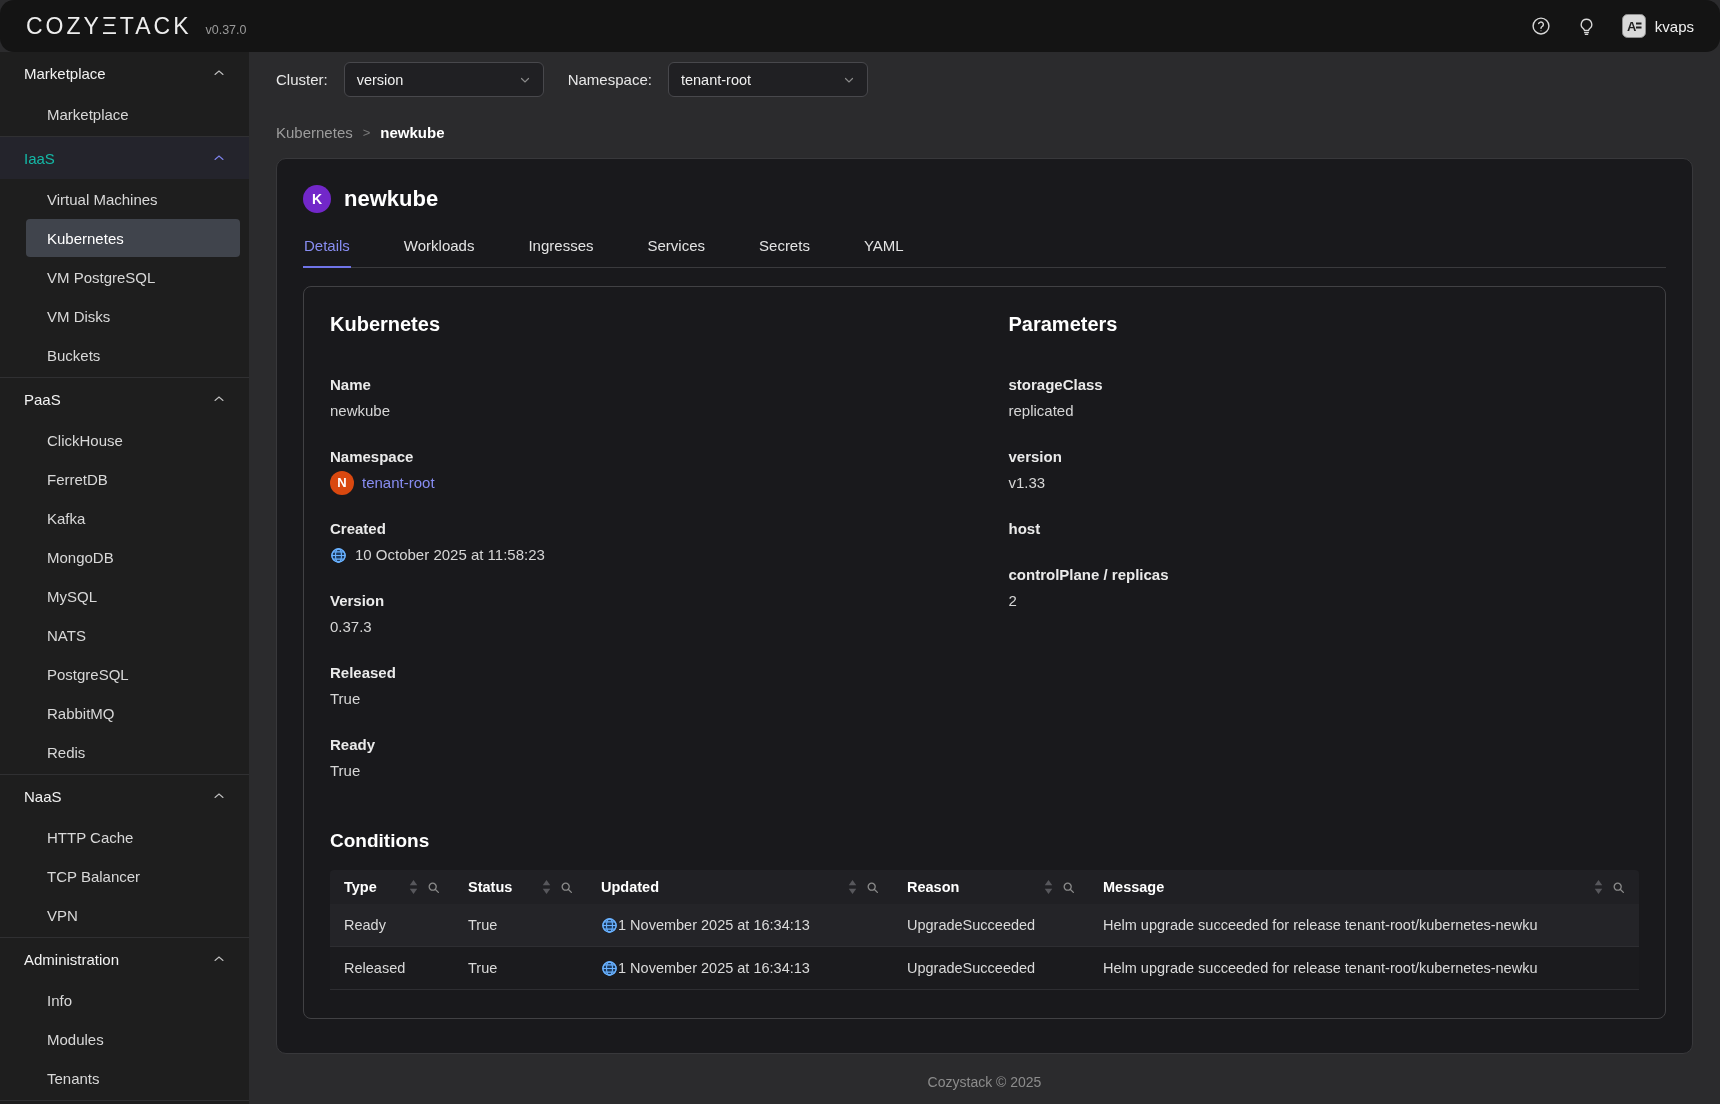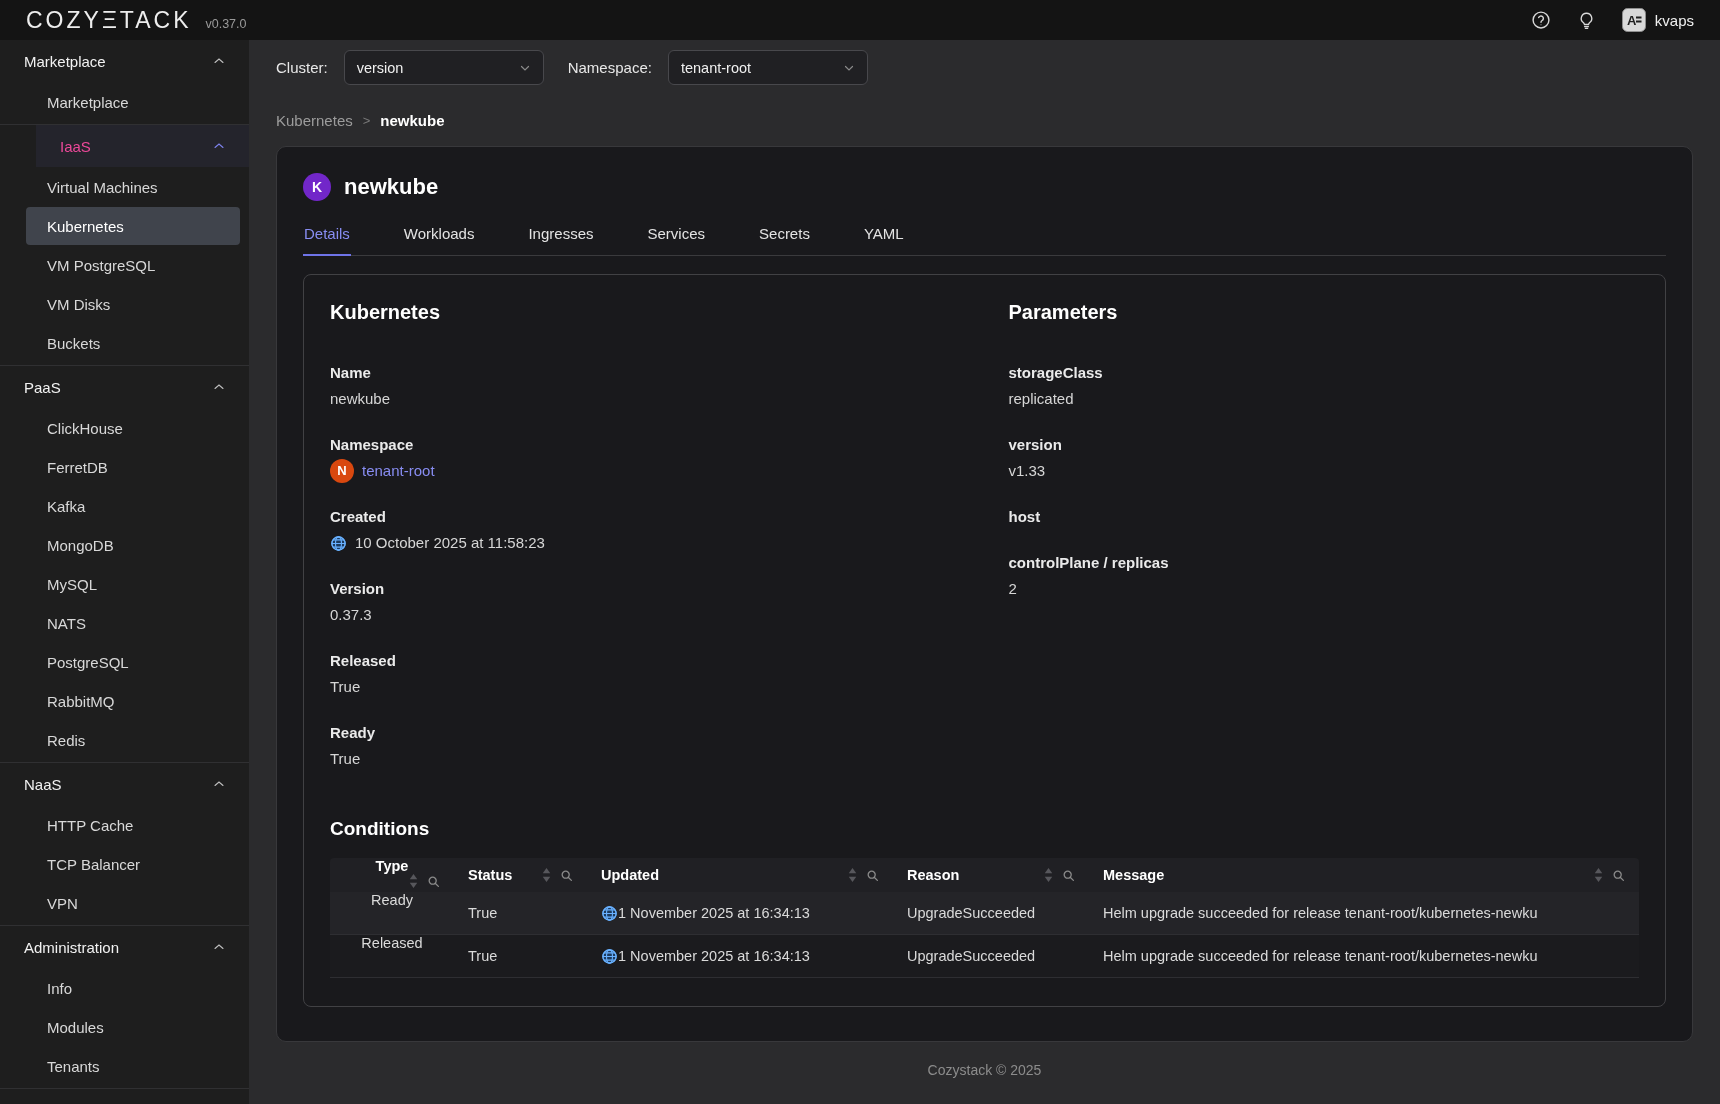--- a/index.html
+++ b/index.html
@@ -1,39 +1,39 @@
 <!DOCTYPE html>
 <html><head>
 <meta charset="utf-8">
 <style>
   * { margin:0; padding:0; box-sizing:border-box; }
   html,body { width:1720px; height:1104px; overflow:hidden; background:#2b2b2d;
               font-family:"Liberation Sans", sans-serif; color:#e8e8e8; }
   .app { width:1720px; height:1104px; display:flex; flex-direction:column; }
 
   
-  .topbar { height:40px; flex-shrink:0; background:#141414; display:flex;
-            align-items:center; justify-content:space-between; padding:0 26px; }
+  .topbar { height:52px; flex-shrink:0; background:#141414; display:flex;
+            align-items:center; justify-content:space-between; padding:0 26px;border-radius:14px; }
   .logo-wrap { display:flex; align-items:baseline; }
   .logo { font-size:23px; letter-spacing:3px; font-weight:500; color:#ededed; }
   .version { font-size:12.5px; color:#9a9a9a; margin-left:14px; font-weight:400; }
   .topbar-right { display:flex; align-items:center; gap:26px; }
   .icon-btn { display:flex; align-items:center; cursor:pointer; }
   .user-chip { display:flex; align-items:center; gap:9px; cursor:pointer; }
   .user-name { font-size:15px; color:#f0f0f0; }
 
   
   .shell { flex:1; display:flex; min-height:0;justify-content:flex-end; }
 
   
   .sidebar { width:249px; flex-shrink:0; background:#1e1e1e; overflow:hidden; }
   .side-section { border-bottom:1px solid #303032; padding-bottom:2px; }
   .side-head { height:42px; display:flex; align-items:center; justify-content:space-between;
                padding:0 24px; font-size:15px; color:#f2f2f2; cursor:pointer; }
-  .side-head.active { color:#ec4899; background:rgba(125,130,236,0.07);margin-left:36px; }
+  .side-head.active { color:#14b8a6; background:rgba(125,130,236,0.07); }
   .side-head .chev { display:flex; align-items:center; color:#bfbfbf; }
   .side-head.active .chev { color:#7d82ec; }
   .side-item { height:38px; margin:1px 9px 1px 26px; padding:0 10px 0 21px;
                display:flex; align-items:center; border-radius:4px; font-size:15px;
                color:#d8d8d8; cursor:pointer; white-space:nowrap; }
   .side-item.selected { background:#40444c; color:#ffffff; }
 
   
   .main { flex:1; min-width:0; padding:0 27px; display:flex; flex-direction:column; overflow:hidden; }
 
@@ -83,21 +83,21 @@
   .cond-table { width:100%; }
   .t-row { display:flex; align-items:stretch; }
   .t-head { background:#202024; border-radius:4px 4px 0 0; height:34px; }
   .t-cell { display:flex; align-items:center; padding:0 14px; min-width:0; }
   .th { font-weight:700; font-size:14.5px; color:#ffffff; }
   .icon-group { margin-left:auto; display:flex; align-items:center; gap:9px; padding-left:10px; }
   .sorter, .searchico { display:flex; align-items:center; cursor:pointer; }
   .t-body-row { height:43px; border-bottom:1px solid #2e2e32; font-size:14.5px; color:#dadada; }
   .t-body-row.odd { background:#242428; }
   .t-body-row.even { background:#1b1b1e; }
-  .col-type { width:124px; flex-shrink:0;flex-direction:column; }
+  .col-type { width:124px; flex-shrink:0; }
   .col-status { width:133px; flex-shrink:0; }
   .col-updated { width:306px; flex-shrink:0; }
   .col-reason { width:196px; flex-shrink:0; }
   .col-message { flex:1; min-width:0; }
   .msg { white-space:nowrap; overflow:hidden; }
   .cell-date-text { white-space:nowrap; }
 
   .page-footer { margin-top:20px; text-align:center; font-size:14px; color:#8c8c8c; }
 </style>
 </head>

